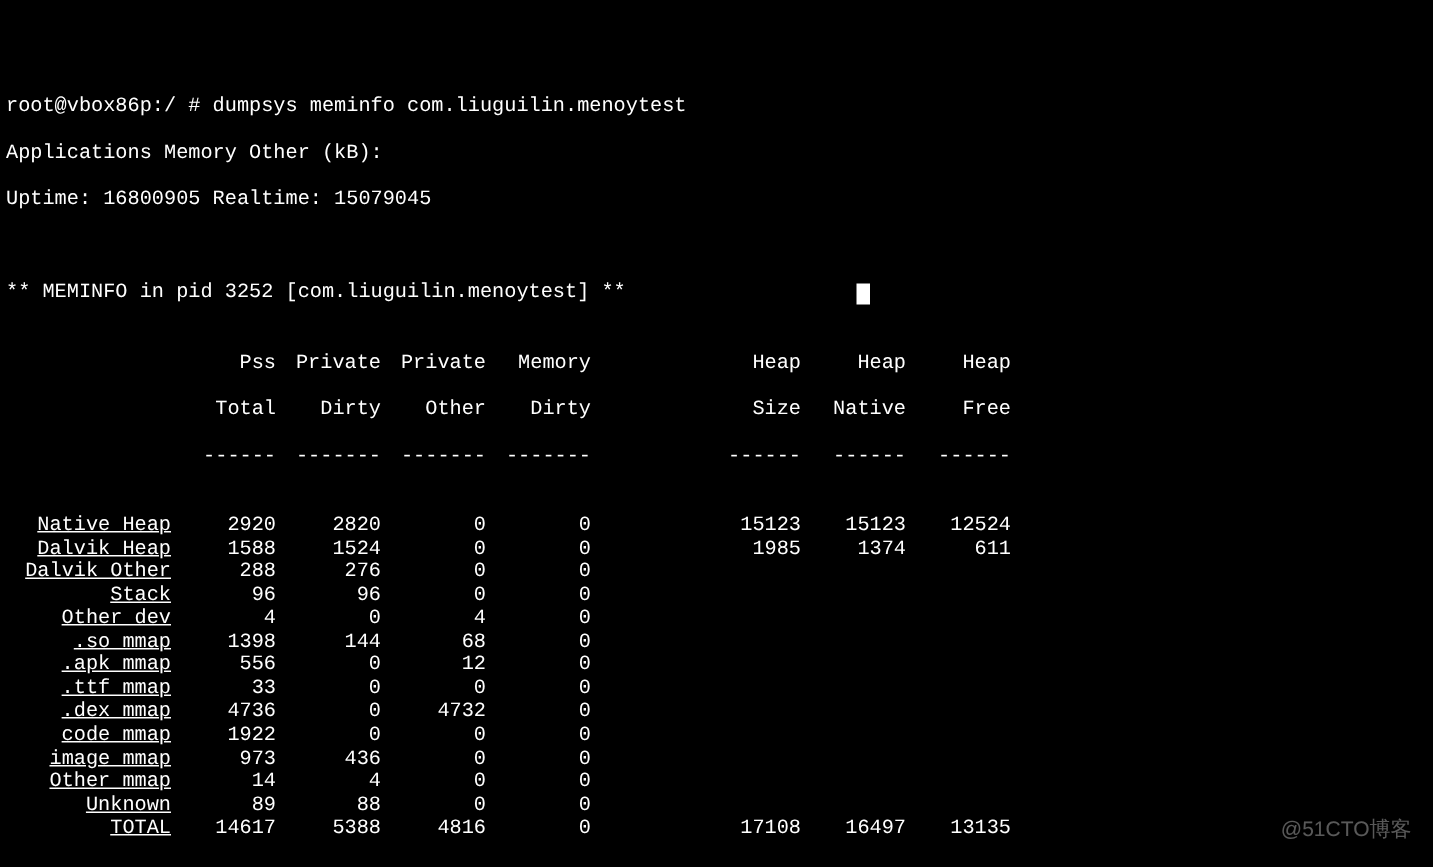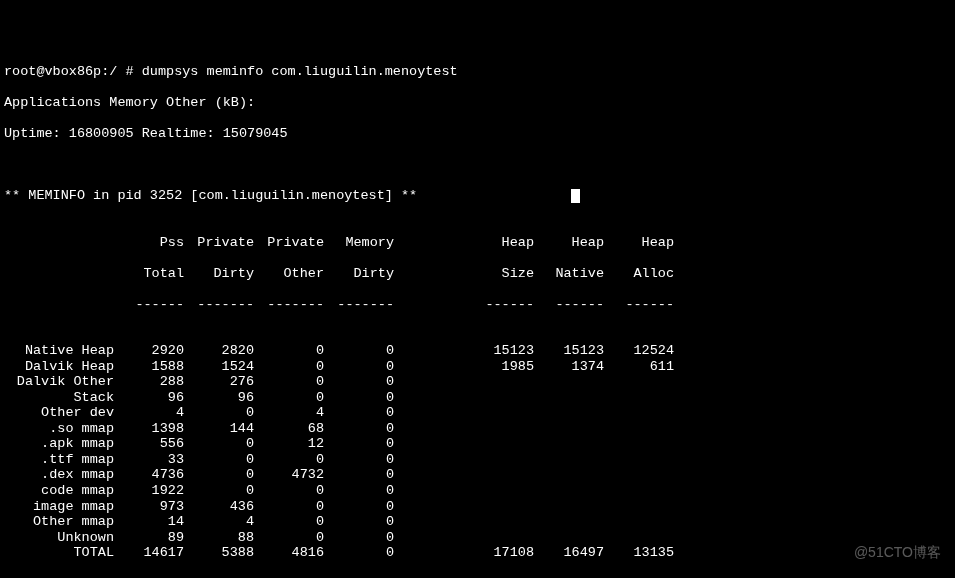--- a/index.html
+++ b/index.html
@@ -35,36 +35,36 @@
       bottom: 18px;
       right: 14px;
       color: rgba(255,255,255,0.35);
       font-family: Arial, sans-serif;
       font-size: 14px;
       margin-left: 36px;
     }
     .row {
       display: block;
     }
-    .c1 { display: inline-block; width: 110px; text-align: right; }
+    .c1 { display: inline-block; width: 110px; text-align: right; text-decoration: underline; }
     .c2 { display: inline-block; width: 70px; text-align: right; }
   </style>
 </head>
 <body>
 
 
 
 <div class="row prompt-line">root@vbox86p:/ # dumpsys meminfo com.liuguilin.menoytest</div>
 <div class="row">Applications Memory Other (kB):</div>
 <div class="row">Uptime: 16800905 Realtime: 15079045</div>
 <div class="row">&nbsp;</div>
 <div class="row"><span>** MEMINFO in pid 3252 [com.liuguilin.menoytest] **</span><span>                   </span><span class="cursor"></span></div>
 
 <div class="row"><span class="c1"></span><span class="c2">Pss</span><span class="c2">Private</span><span class="c2">Private</span><span class="c2">Memory</span><span class="c2"></span><span class="c2">Heap</span><span class="c2">Heap</span><span class="c2">Heap</span></div>
-<div class="row"><span class="c1"></span><span class="c2">Total</span><span class="c2">Dirty</span><span class="c2">Other</span><span class="c2">Dirty</span><span class="c2"></span><span class="c2">Size</span><span class="c2">Native</span><span class="c2">Alloc</span></div>
+<div class="row"><span class="c1"></span><span class="c2">Total</span><span class="c2">Dirty</span><span class="c2">Other</span><span class="c2">Dirty</span><span class="c2"></span><span class="c2">Size</span><span class="c2">Native</span><span class="c2">Free</span></div>
 <div class="row"><span class="c1"></span><span class="c2">------</span><span class="c2">-------</span><span class="c2">-------</span><span class="c2">-------</span><span class="c2"></span><span class="c2">------</span><span class="c2">------</span><span class="c2">------</span></div>
 
 <div id="mem-rows"><div class="row"><span class="c1">Native Heap</span><span class="c2">2920</span><span class="c2">2820</span><span class="c2">0</span><span class="c2">0</span><span class="c2"></span><span class="c2">15123</span><span class="c2">15123</span><span class="c2">12524</span></div><div class="row"><span class="c1">Dalvik Heap</span><span class="c2">1588</span><span class="c2">1524</span><span class="c2">0</span><span class="c2">0</span><span class="c2"></span><span class="c2">1985</span><span class="c2">1374</span><span class="c2">611</span></div><div class="row"><span class="c1">Dalvik Other</span><span class="c2">288</span><span class="c2">276</span><span class="c2">0</span><span class="c2">0</span><span class="c2"></span><span class="c2"></span><span class="c2"></span><span class="c2"></span></div><div class="row"><span class="c1">Stack</span><span class="c2">96</span><span class="c2">96</span><span class="c2">0</span><span class="c2">0</span><span class="c2"></span><span class="c2"></span><span class="c2"></span><span class="c2"></span></div><div class="row"><span class="c1">Other dev</span><span class="c2">4</span><span class="c2">0</span><span class="c2">4</span><span class="c2">0</span><span class="c2"></span><span class="c2"></span><span class="c2"></span><span class="c2"></span></div><div class="row"><span class="c1">.so mmap</span><span class="c2">1398</span><span class="c2">144</span><span class="c2">68</span><span class="c2">0</span><span class="c2"></span><span class="c2"></span><span class="c2"></span><span class="c2"></span></div><div class="row"><span class="c1">.apk mmap</span><span class="c2">556</span><span class="c2">0</span><span class="c2">12</span><span class="c2">0</span><span class="c2"></span><span class="c2"></span><span class="c2"></span><span class="c2"></span></div><div class="row"><span class="c1">.ttf mmap</span><span class="c2">33</span><span class="c2">0</span><span class="c2">0</span><span class="c2">0</span><span class="c2"></span><span class="c2"></span><span class="c2"></span><span class="c2"></span></div><div class="row"><span class="c1">.dex mmap</span><span class="c2">4736</span><span class="c2">0</span><span class="c2">4732</span><span class="c2">0</span><span class="c2"></span><span class="c2"></span><span class="c2"></span><span class="c2"></span></div><div class="row"><span class="c1">code mmap</span><span class="c2">1922</span><span class="c2">0</span><span class="c2">0</span><span class="c2">0</span><span class="c2"></span><span class="c2"></span><span class="c2"></span><span class="c2"></span></div><div class="row"><span class="c1">image mmap</span><span class="c2">973</span><span class="c2">436</span><span class="c2">0</span><span class="c2">0</span><span class="c2"></span><span class="c2"></span><span class="c2"></span><span class="c2"></span></div><div class="row"><span class="c1">Other mmap</span><span class="c2">14</span><span class="c2">4</span><span class="c2">0</span><span class="c2">0</span><span class="c2"></span><span class="c2"></span><span class="c2"></span><span class="c2"></span></div><div class="row"><span class="c1">Unknown</span><span class="c2">89</span><span class="c2">88</span><span class="c2">0</span><span class="c2">0</span><span class="c2"></span><span class="c2"></span><span class="c2"></span><span class="c2"></span></div><div class="row"><span class="c1">TOTAL</span><span class="c2">14617</span><span class="c2">5388</span><span class="c2">4816</span><span class="c2">0</span><span class="c2"></span><span class="c2">17108</span><span class="c2">16497</span><span class="c2">13135</span></div></div>
 
 
 
 
 
 
 

